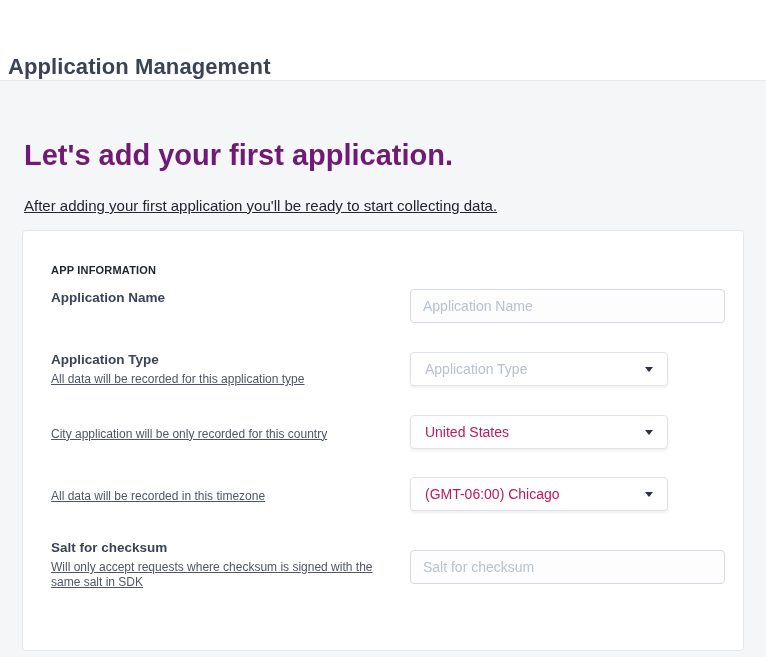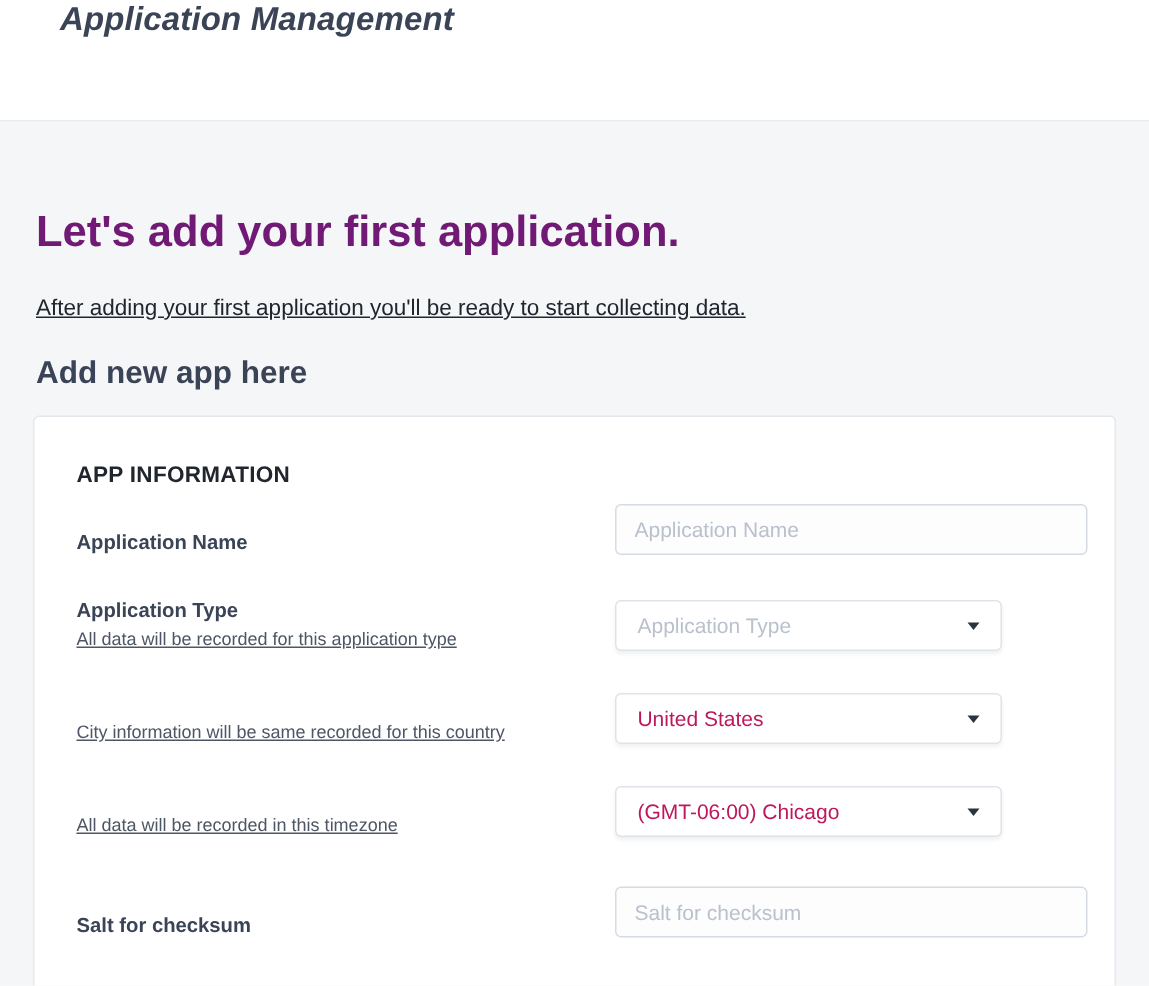--- a/index.html
+++ b/index.html
@@ -4,40 +4,40 @@
 <style>
   * { margin:0; padding:0; box-sizing:border-box; }
   html,body {
     width:766px; height:657px; overflow:hidden;
     font-family:"Liberation Sans","DejaVu Sans",sans-serif;
     background:#f5f6f8;
   }
   
   .page-header {
     height:81px; background:#ffffff; border-bottom:1px solid #e8eaee;
-    display:flex; align-items:flex-start; padding-left:40px;font-style:italic;
+    display:flex; align-items:flex-end; padding-left:8px;
   }
   .page-title { font-size:22px; font-weight:600; color:#3a4456; letter-spacing:.1px; }
 
   
   .content { padding:0 22px; }
   .hero-title   { margin:56px 0 0 2px; font-size:29px; line-height:36px; font-weight:600; color:#701a75; }
   .hero-subtitle{ margin:24px 0 0 2px; font-size:15px; line-height:18px; font-weight:400; color:#21262e;text-decoration:underline; }
   .section-title{ margin:20px 0 0 2px; font-size:21px; line-height:27px; font-weight:600; color:#3a4456; }
 
   
   .card {
     margin-top:15px; background:#ffffff;
     border:1px solid #e4e7ec; border-radius:4px;
     padding:30px 18px 48px 28px;
   }
-  .card-heading { font-size:15px; font-weight:600; color:#21262e; letter-spacing:.2px; line-height:18px; margin-bottom:10px; }
+  .card-heading { font-size:11px; font-weight:600; color:#21262e; letter-spacing:.2px; line-height:18px; margin-bottom:10px; }
 
-  .form-row { display:flex; align-items:flex-end; margin-bottom:28px; }
-  .form-row.centered { align-items:flex-end; }
+  .form-row { display:flex; align-items:center; margin-bottom:28px; }
+  .form-row.centered { align-items:flex-start; }
   .form-row:last-child { margin-bottom:12px; }
   .row-label-col { width:360px; padding-right:20px; }
   .row-control-col { width:316px; }
 
   .field-label { font-size:13.5px; line-height:17px; font-weight:600; color:#3a4456; }
   .field-help  { margin-top:4px; font-size:12px; line-height:15px; font-weight:400; color:#4e5665; max-width:332px;text-decoration:underline; }
 
   .text-input {
     width:100%; height:34px; border:1px solid #d5dbe4; border-radius:4px;
     background:#fdfdfe; padding:0 12px; font-size:14px; color:#3a4456;
@@ -63,21 +63,20 @@
 </head>
 <body>
 
 <header class="page-header">
   <h1 class="page-title">Application Management</h1>
 </header>
 
 <main class="content">
   <h2 class="hero-title">Let's add your first application.</h2>
   <p class="hero-subtitle">After adding your first application you'll be ready to start collecting data.</p>
-  <h3 class="section-title">Add new app here</h3>
 
   <section class="card">
     <div class="card-heading">APP INFORMATION</div>
 
     <div class="form-row centered">
       <div class="row-label-col">
         <div class="field-label">Application Name</div>
       </div>
       <div class="row-control-col">
         <input class="text-input" type="text" placeholder="Application Name" style="">
@@ -92,21 +91,21 @@
       <div class="row-control-col">
         <div class="select-box">
           <span class="select-text placeholder">Application Type</span>
           <span class="caret-down"></span>
         </div>
       </div>
     </div>
 
     <div class="form-row">
       <div class="row-label-col">
-        <div class="field-help">City information will be same recorded for this country</div>
+        <div class="field-help">City application will be only recorded for this country</div>
       </div>
       <div class="row-control-col">
         <div class="select-box">
           <span class="select-text">United States</span>
           <span class="caret-down"></span>
         </div>
       </div>
     </div>
 
     <div class="form-row">
@@ -117,19 +116,20 @@
         <div class="select-box">
           <span class="select-text">(GMT-06:00) Chicago</span>
           <span class="caret-down"></span>
         </div>
       </div>
     </div>
 
     <div class="form-row">
       <div class="row-label-col">
         <div class="field-label">Salt for checksum</div>
+        <div class="field-help">Will only accept requests where checksum is signed with the same salt in SDK</div>
       </div>
       <div class="row-control-col" style="padding-top:5px;">
         <input class="text-input" type="text" placeholder="Salt for checksum" style="">
       </div>
     </div>
   </section>
 </main>
 
 </body></html>

